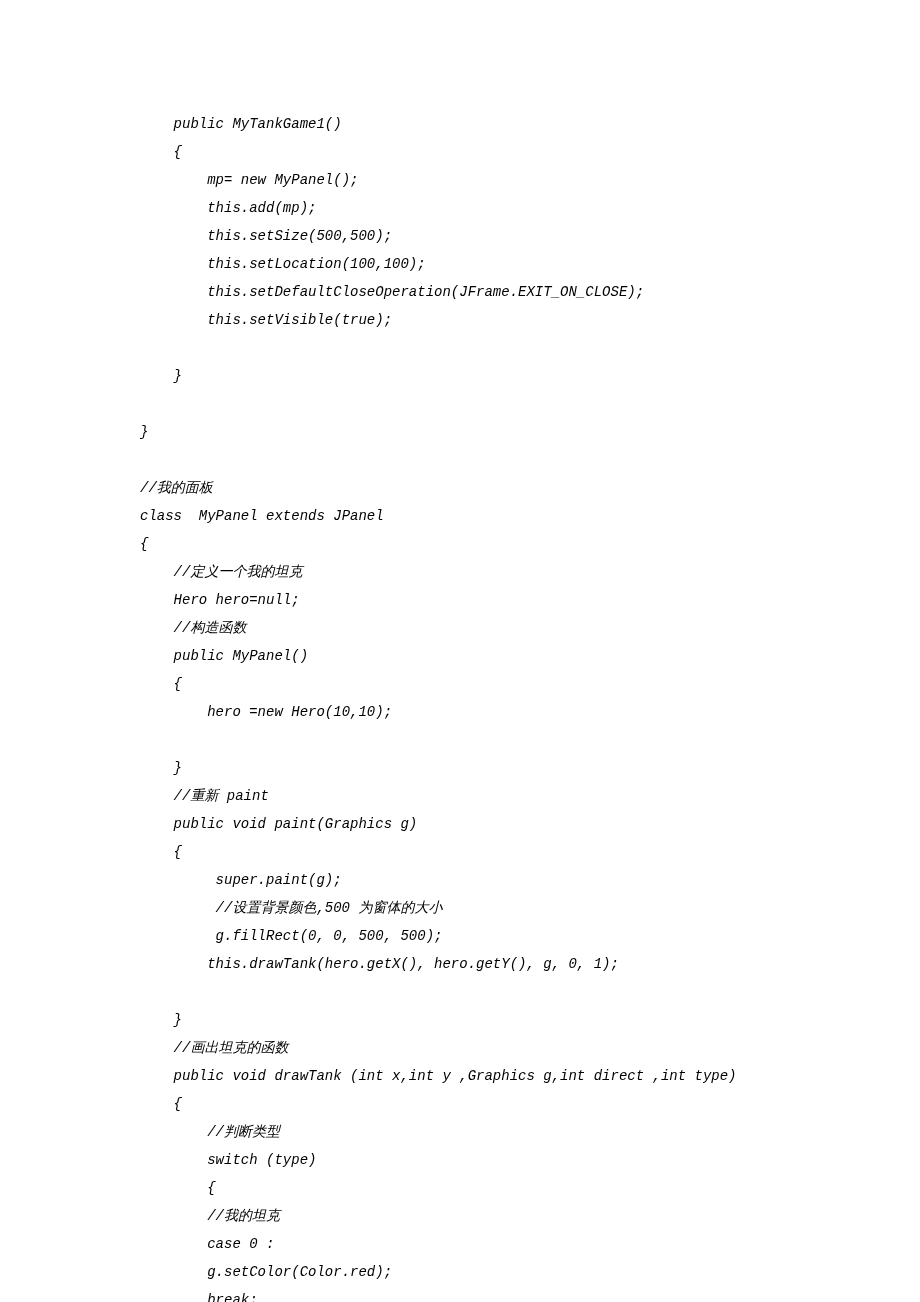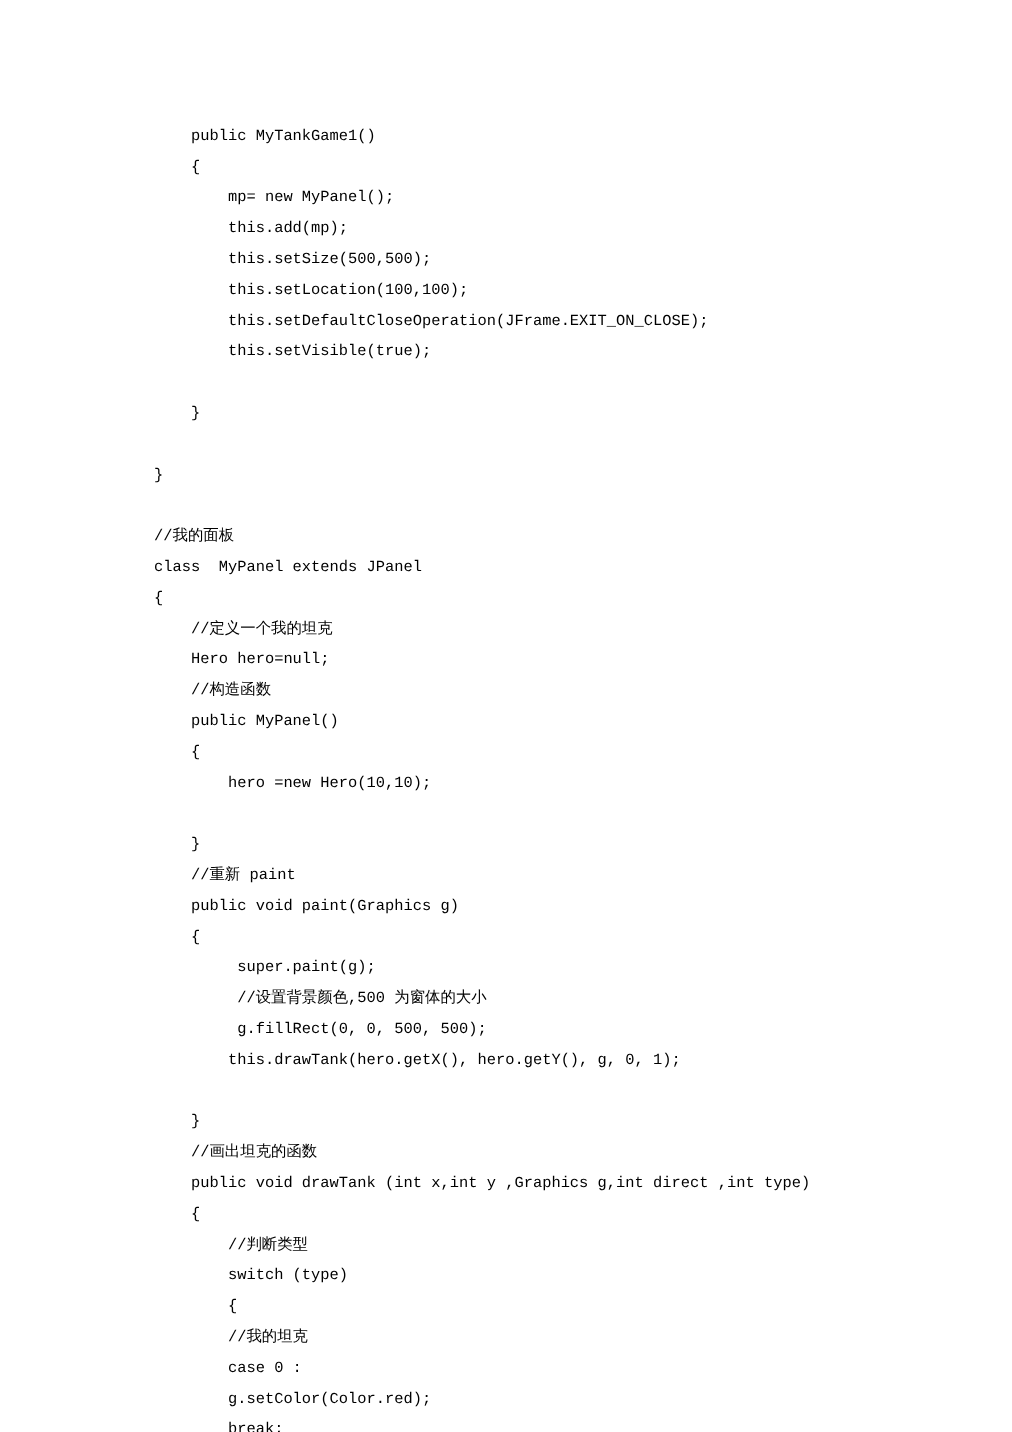--- a/index.html
+++ b/index.html
@@ -13,18 +13,19 @@
   }
   .page {
     width: 920px;
     min-height: 1302px;
     padding: 110px 140px 110px 140px;
     box-sizing: border-box;
     white-space: pre;
   }
   .code-line {
     display: block;
+    font-style: italic;
   }
 </style>
 </head>
 <body>
 
 <div class="page" id="code-container"><span class="code-line">    public MyTankGame1()</span><span class="code-line">    {</span><span class="code-line">        mp= new MyPanel();</span><span class="code-line">        this.add(mp);</span><span class="code-line">        this.setSize(500,500);</span><span class="code-line">        this.setLocation(100,100);</span><span class="code-line">        this.setDefaultCloseOperation(JFrame.EXIT_ON_CLOSE);</span><span class="code-line">        this.setVisible(true);</span><span class="code-line">&nbsp;</span><span class="code-line">    }</span><span class="code-line">&nbsp;</span><span class="code-line">}</span><span class="code-line">&nbsp;</span><span class="code-line">//我的面板</span><span class="code-line">class  MyPanel extends JPanel</span><span class="code-line">{</span><span class="code-line">    //定义一个我的坦克</span><span class="code-line">    Hero hero=null;</span><span class="code-line">    //构造函数</span><span class="code-line">    public MyPanel()</span><span class="code-line">    {</span><span class="code-line">        hero =new Hero(10,10);</span><span class="code-line">&nbsp;</span><span class="code-line">    }</span><span class="code-line">    //重新 paint</span><span class="code-line">    public void paint(Graphics g)</span><span class="code-line">    {</span><span class="code-line">         super.paint(g);</span><span class="code-line">         //设置背景颜色,500 为窗体的大小</span><span class="code-line">         g.fillRect(0, 0, 500, 500);</span><span class="code-line">        this.drawTank(hero.getX(), hero.getY(), g, 0, 1);</span><span class="code-line">&nbsp;</span><span class="code-line">    }</span><span class="code-line">    //画出坦克的函数</span><span class="code-line">    public void drawTank (int x,int y ,Graphics g,int direct ,int type)</span><span class="code-line">    {</span><span class="code-line">        //判断类型</span><span class="code-line">        switch (type)</span><span class="code-line">        {</span><span class="code-line">        //我的坦克</span><span class="code-line">        case 0 :</span><span class="code-line">        g.setColor(Color.red);</span><span class="code-line">        break;</span></div>
 
 </body></html>

